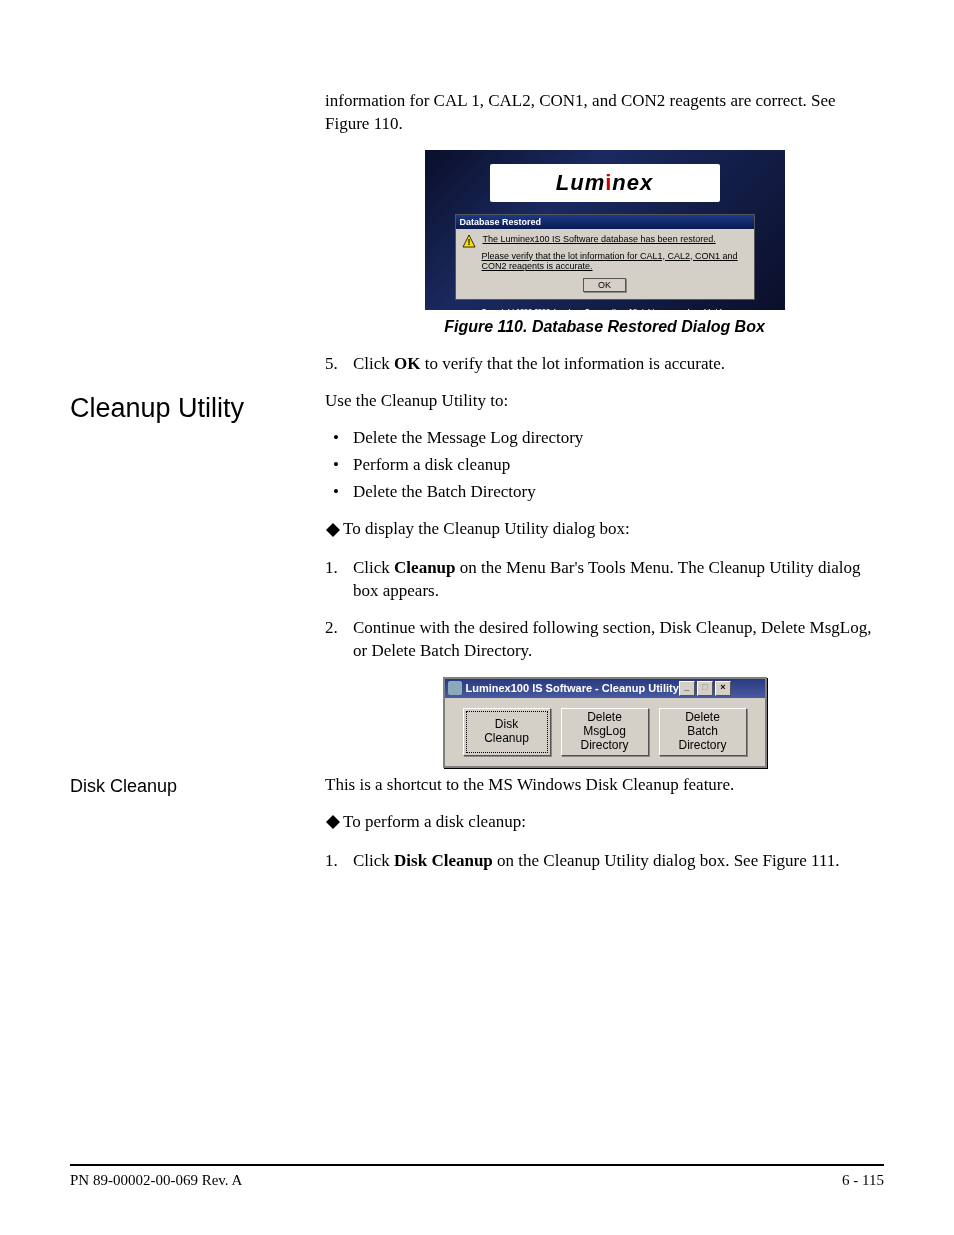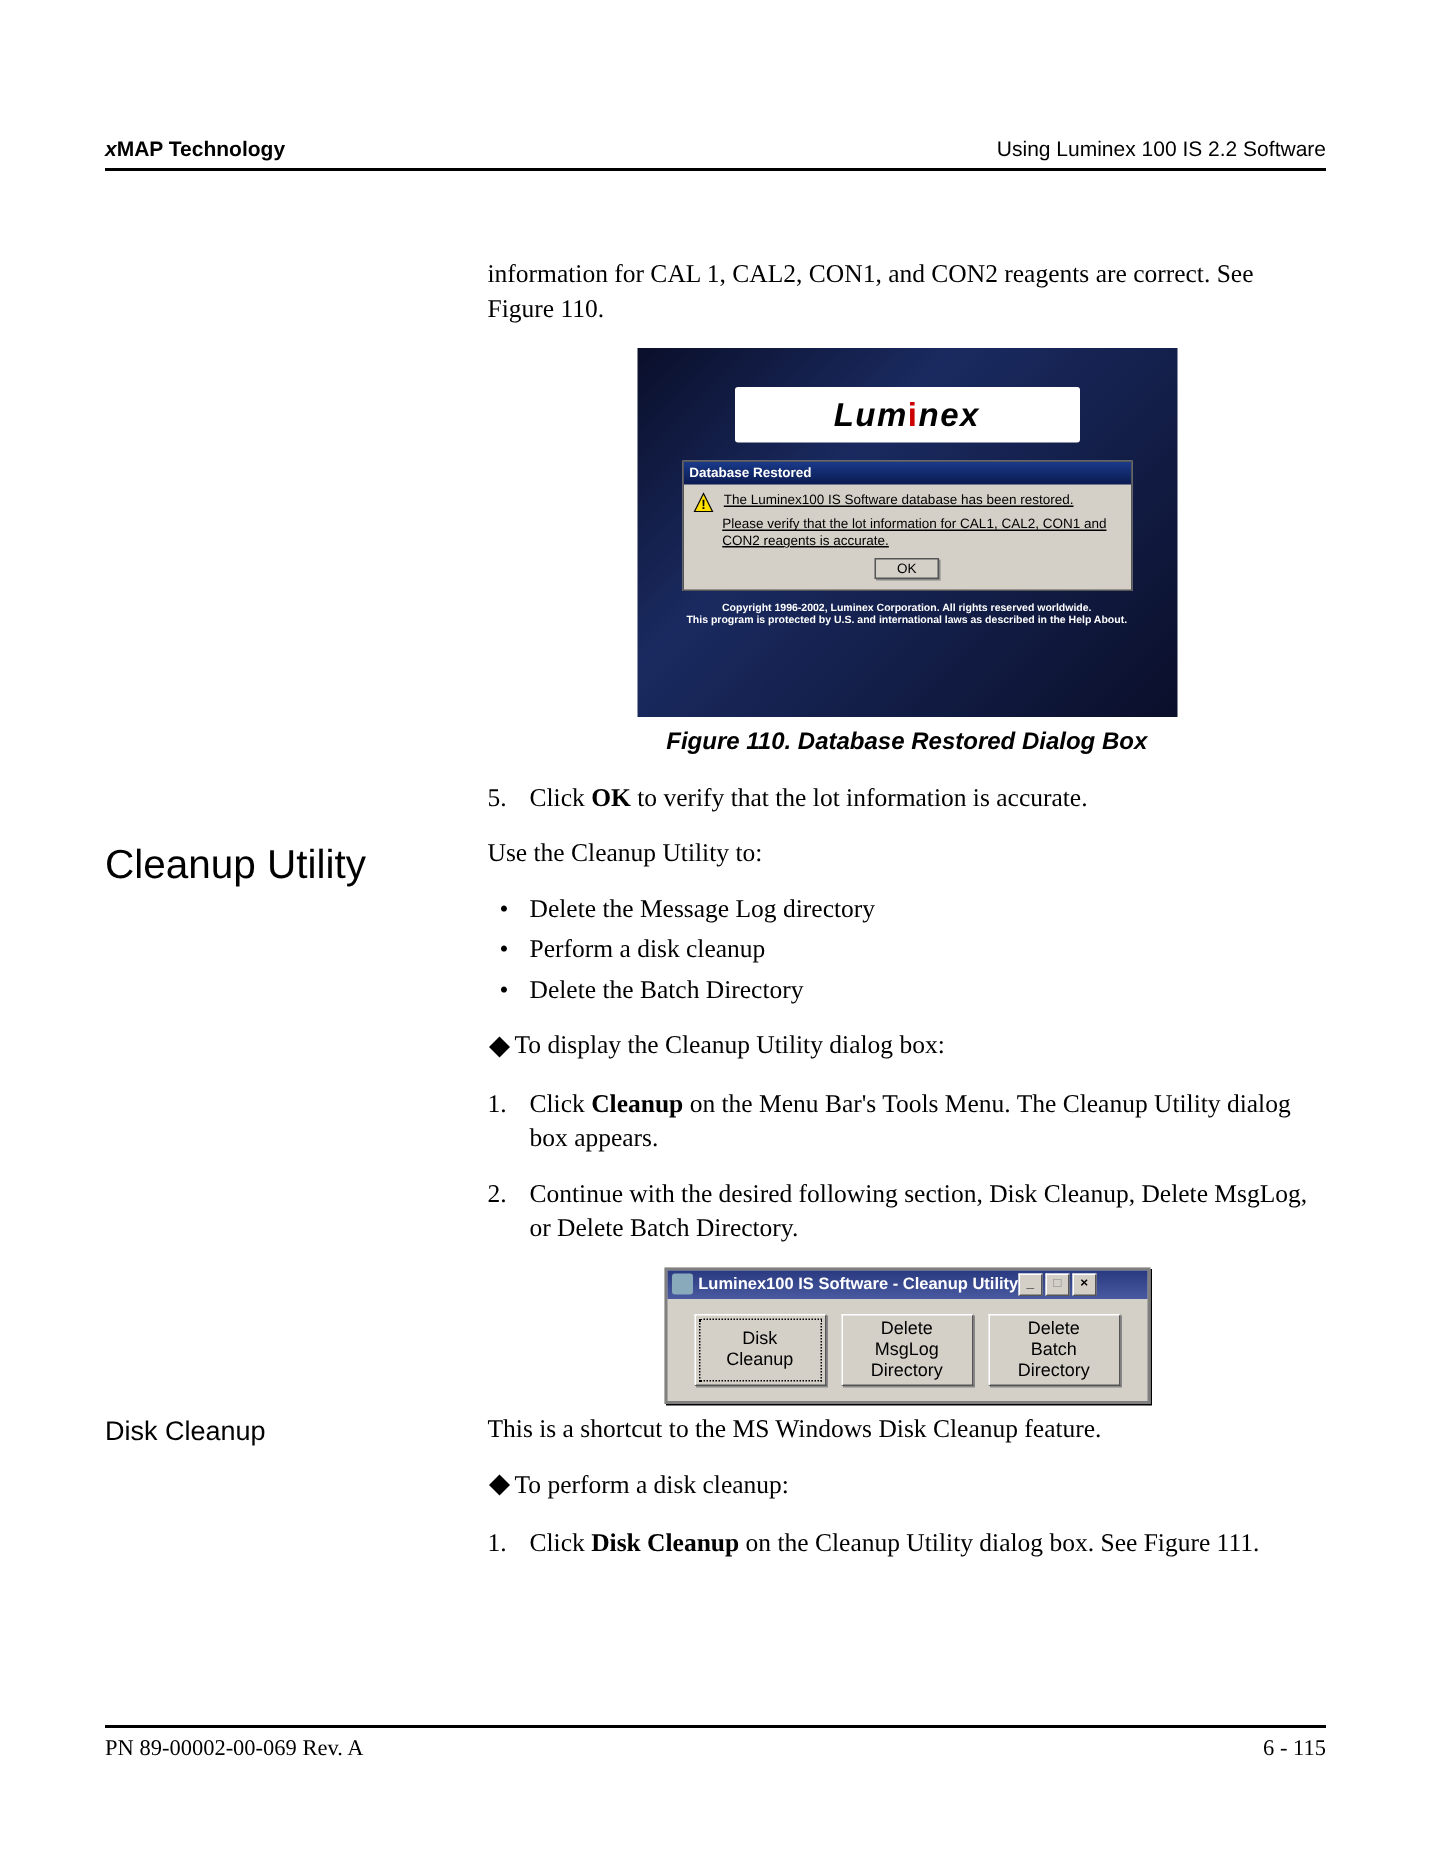--- a/index.html
+++ b/index.html
@@ -56,23 +56,23 @@
   .fig-cap {
     text-align: center;
     font-family: Arial, Helvetica, sans-serif;
     font-style: italic;
     font-weight: bold;
     font-size: 16px;
     margin: 6px 0 16px 0;
   }
   
   .f110-outer {
-    width: 360px; height: 246px;
+    width: 360px; height: 160px;
     background: linear-gradient(135deg, #0a0f2a 0%, #1a2a60 35%, #0a0f2a 100%);
-    padding: 26px 28px 6px 28px; box-sizing: border-box;
+    padding: 14px 28px 6px 28px; box-sizing: border-box;
     color: #fff; font-family: Arial, sans-serif;
     display: flex; flex-direction: column; align-items: center;
   }
   .f110-logo-plate {
     width: 230px; background: #fff; color: #000;
     text-align: center; padding: 4px 0;
     font-size: 22px; font-weight: bold; font-style: italic; letter-spacing: 1px;
     border-radius: 2px;
   }
   .f110-logo-plate .dot-i { color: #c00; font-style: normal; }
@@ -130,37 +130,31 @@
     width: 86px; height: 46px;
     border: 1px solid #fff; border-right-color: #555; border-bottom-color: #555;
     background: #d4d0c8;
     font-size: 12px; line-height: 1.15; text-align: center;
     display: flex; align-items: center; justify-content: center;
     box-shadow: 1px 1px 0 #888;
   }
   .f111-btn.focus { outline: 1px dotted #000; outline-offset: -4px; }
   .b { font-weight: bold; }
   .footer {
-    position: absolute; left: 70px; right: 70px; bottom: 59px;
+    position: absolute; left: 70px; right: 70px; bottom: 45px;
     border-top: 2px solid #000; padding-top: 4px;
     display: flex; justify-content: space-between;
     font-size: 15px;
   }
 </style>
 </head>
 <body>
 
 <div class="page">
 
-  <div class="running">
-    <span class="left">
-      <span class="x-i">x</span><span>MAP Technology</span>
-    </span>
-    <span>Using Luminex 100 IS 2.2 Software</span>
-  </div>
 
   <div class="content">
 
     <div class="side-head"></div>
     <div class="body-col">
       <p>information for CAL 1, CAL2, CON1, and CON2 reagents are correct. See Figure 110.</p>
 
       <div class="fig-wrap">
         <div class="f110-outer">
           <div class="f110-logo-plate">

